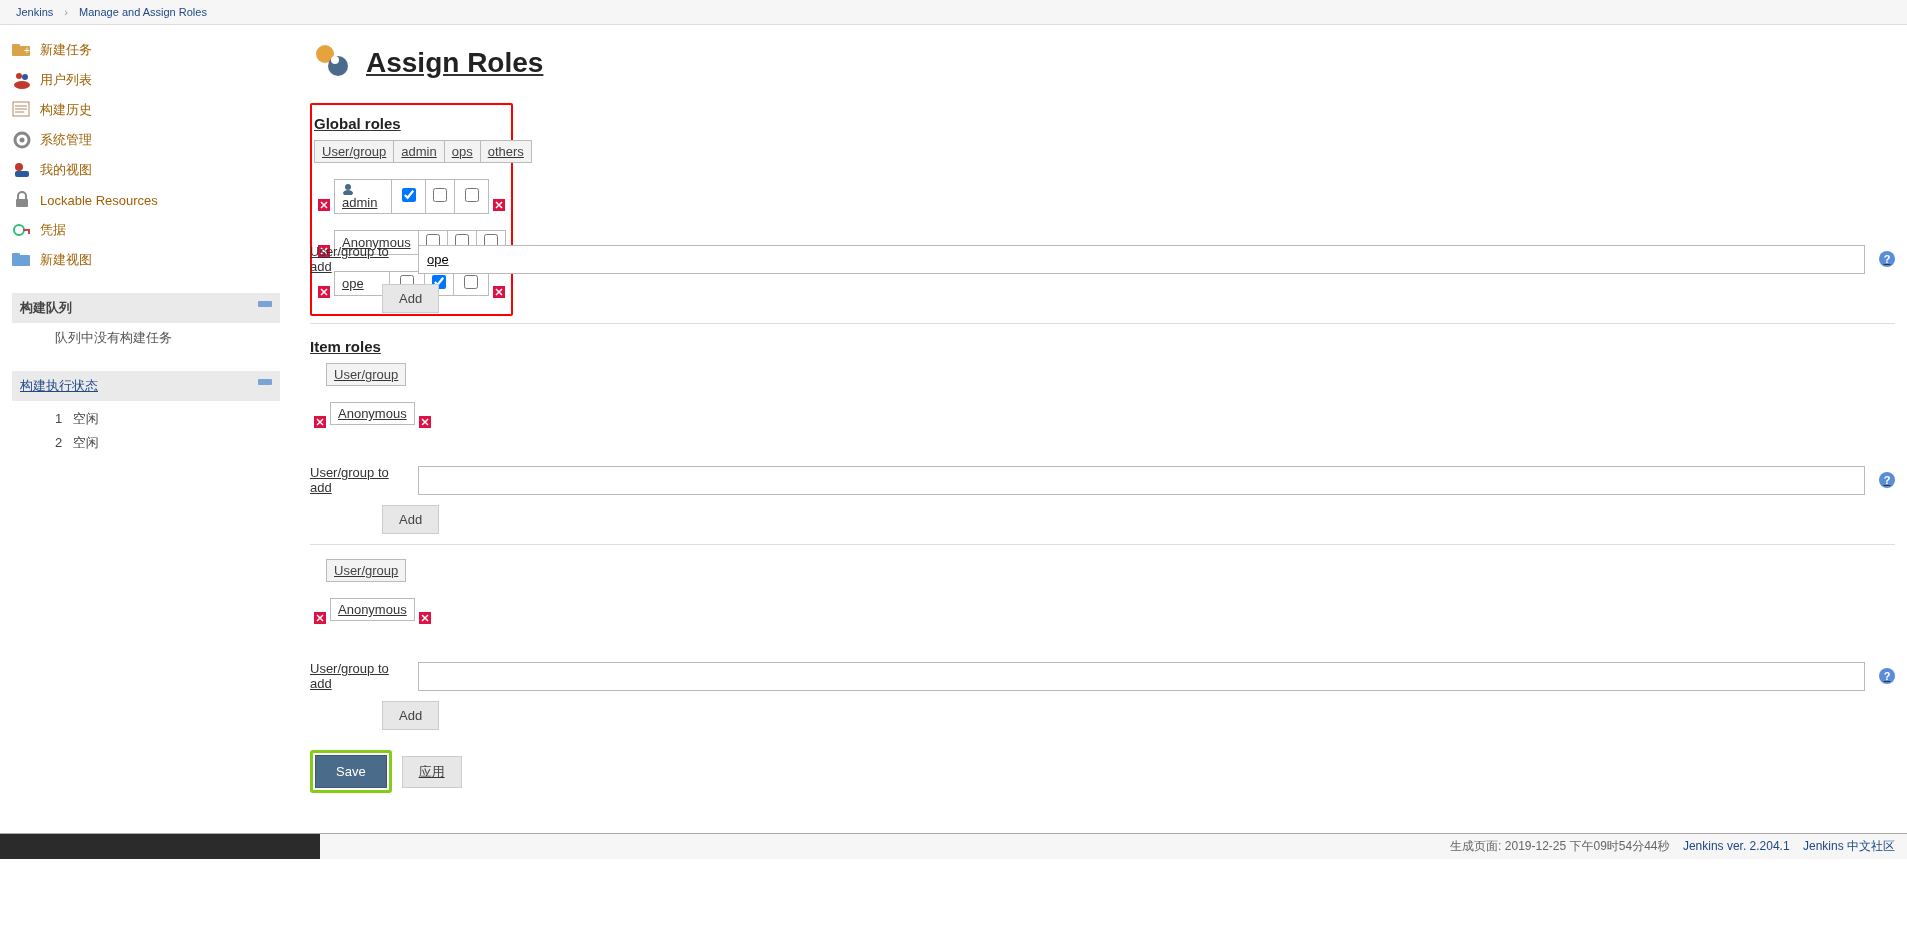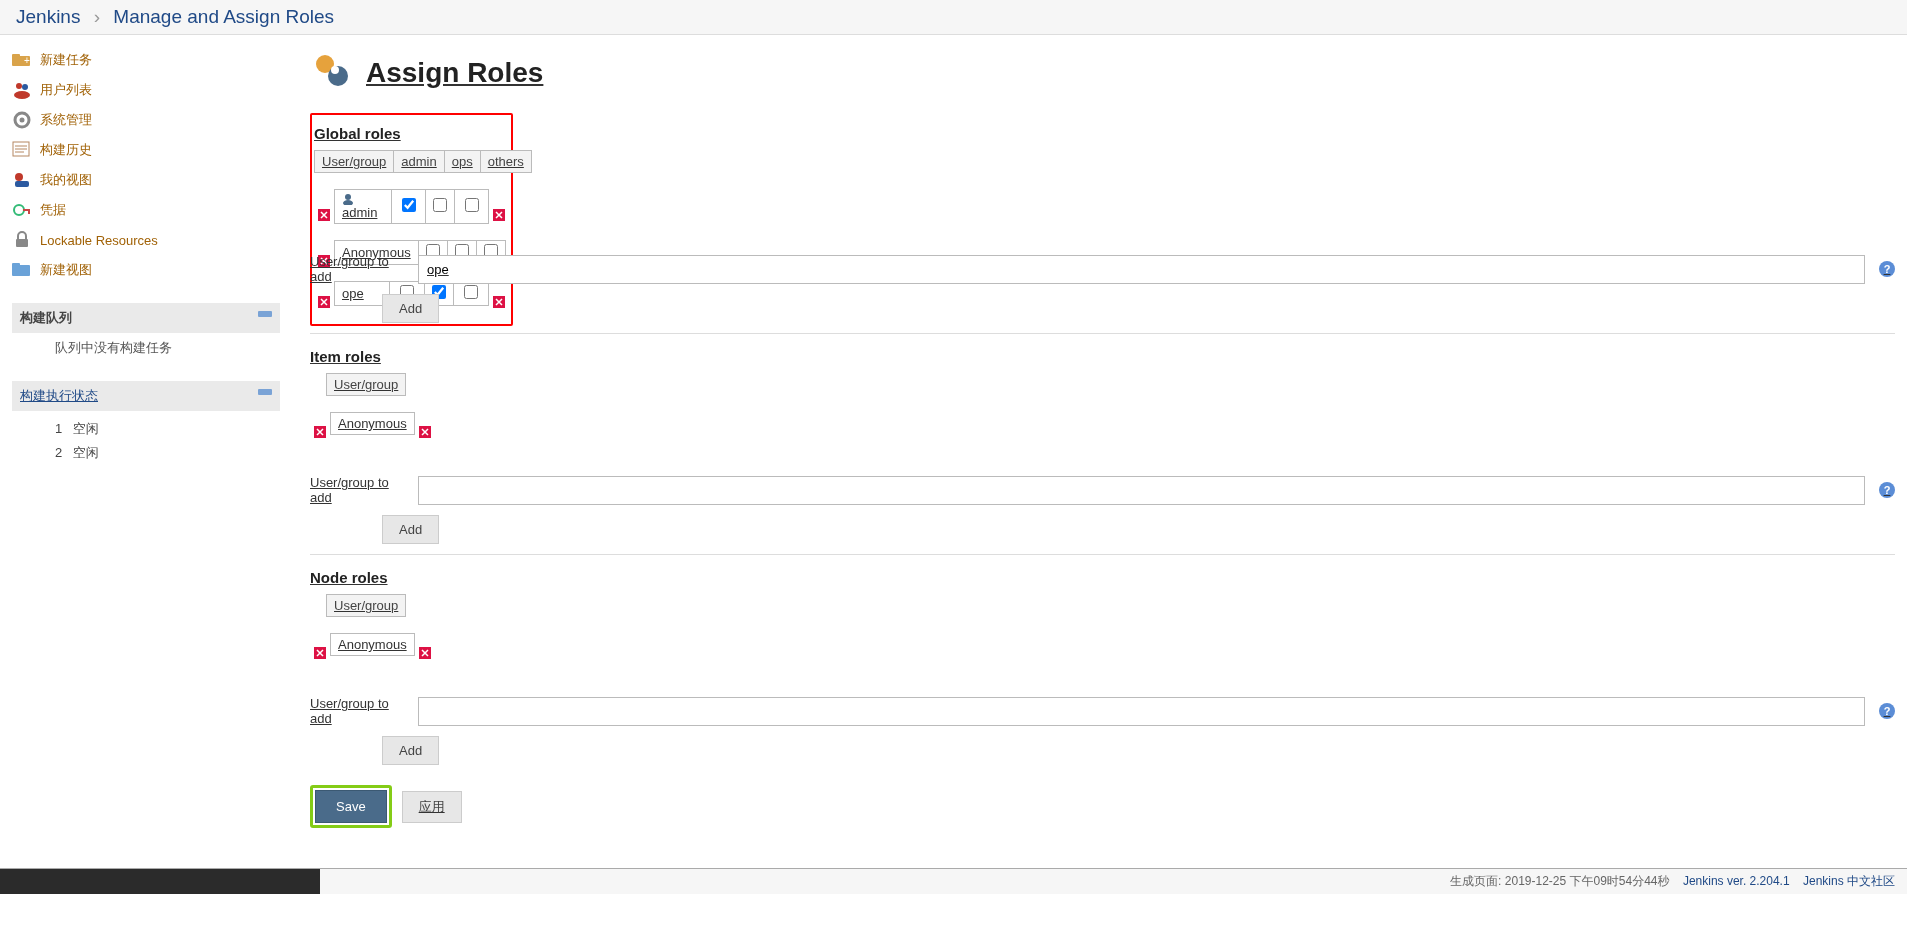--- a/index.html
+++ b/index.html
@@ -9,21 +9,21 @@
   color: #333;
   background: #fff;
 }
 a { color: #204a87; text-decoration: none; }
 
 
 .breadcrumb {
   background: #f6f6f6;
   border-bottom: 1px solid #ddd;
   padding: 6px 16px;
-  font-size: 19px;
+  font-size: 11px;
   color: #555;
 }
 .breadcrumb span.sep { color: #999; margin: 0 8px; }
 
 
 .layout { display: flex; }
 .side { width: 280px; padding: 10px 0 0 12px; }
 .main { flex: 1; padding: 15px 12px 40px 30px; text-decoration: underline; }
 
 
@@ -191,65 +191,65 @@
         <svg width="20" height="18">
             <circle cx="7" cy="5" r="3" fill="#c0392b"></circle>
             <circle cx="13" cy="6" r="3" fill="#2c5aa0"></circle>
             <ellipse cx="10" cy="14" rx="8" ry="4" fill="#c0392b"></ellipse>
           </svg>
       </span>
       <span class="tlabel">用户列表</span>
     </div>
     <div class="task">
       <span class="ticon">
-        <svg width="20" height="20">
-            <circle cx="10" cy="10" r="7" fill="none" stroke="#888" stroke-width="3"></circle>
-            <circle cx="10" cy="10" r="2.5" fill="#888"></circle>
-          </svg>
-      </span>
-      <span class="tlabel">系统管理</span>
-    </div>
-    <div class="task">
-      <span class="ticon">
         <svg width="20" height="18">
             <rect x="1" y="1" width="16" height="14" fill="#fff" stroke="#b58863"></rect>
             <line x1="3" y1="5" x2="15" y2="5" stroke="#b58863"></line>
             <line x1="3" y1="8" x2="15" y2="8" stroke="#b58863"></line>
             <line x1="3" y1="11" x2="12" y2="11" stroke="#b58863"></line>
           </svg>
       </span>
       <span class="tlabel">构建历史</span>
     </div>
     <div class="task">
       <span class="ticon">
+        <svg width="20" height="20">
+            <circle cx="10" cy="10" r="7" fill="none" stroke="#888" stroke-width="3"></circle>
+            <circle cx="10" cy="10" r="2.5" fill="#888"></circle>
+          </svg>
+      </span>
+      <span class="tlabel">系统管理</span>
+    </div>
+    <div class="task">
+      <span class="ticon">
         <svg width="20" height="18">
             <circle cx="7" cy="6" r="4" fill="#c0392b"></circle>
             <rect x="3" y="10" width="14" height="6" rx="2" fill="#2c5aa0"></rect>
           </svg>
       </span>
       <span class="tlabel">我的视图</span>
+    </div>
+    <div class="task">
+      <span class="ticon">
+        <svg width="20" height="18">
+            <rect x="4" y="8" width="12" height="8" rx="1" fill="#888"></rect>
+            <path d="M6 8 V5 a4 4 0 0 1 8 0 V8" fill="none" stroke="#888" stroke-width="2"></path>
+          </svg>
+      </span>
+      <span class="tlabel">Lockable Resources</span>
     </div>
     <div class="task">
       <span class="ticon">
         <svg width="20" height="18">
             <circle cx="7" cy="9" r="5" fill="none" stroke="#3b7" stroke-width="2"></circle>
             <rect x="11" y="8" width="7" height="2" fill="#c44"></rect>
             <rect x="16" y="8" width="2" height="5" fill="#c44"></rect>
           </svg>
       </span>
       <span class="tlabel">凭据</span>
-    </div>
-    <div class="task">
-      <span class="ticon">
-        <svg width="20" height="18">
-            <rect x="4" y="8" width="12" height="8" rx="1" fill="#888"></rect>
-            <path d="M6 8 V5 a4 4 0 0 1 8 0 V8" fill="none" stroke="#888" stroke-width="2"></path>
-          </svg>
-      </span>
-      <span class="tlabel">Lockable Resources</span>
     </div>
     <div class="task">
       <span class="ticon">
         <svg width="20" height="16">
             <rect x="0" y="3" width="18" height="11" rx="1" fill="#6aa2d8"></rect>
             <rect x="0" y="1" width="8" height="4" rx="1" fill="#6aa2d8"></rect>
           </svg>
       </span>
       <span class="tlabel">新建视图</span>
     </div>
@@ -442,21 +442,20 @@
       <input type="text" value="" style="">
       <span class="help">?</span>
     </div>
     <div class="btn-row">
       <button class="jbtn">Add</button>
     </div>
 
     <hr class="divider">
 
     <div class="sec-block">
-      <div class="section-title">Node roles</div>
       <div class="row-outer">
         <span style="width:16px"></span>
         <table class="role">
           <tbody>
               <tr>
                 <th>User/group</th>
               </tr>
         </tbody>
           </table>
       </div>

